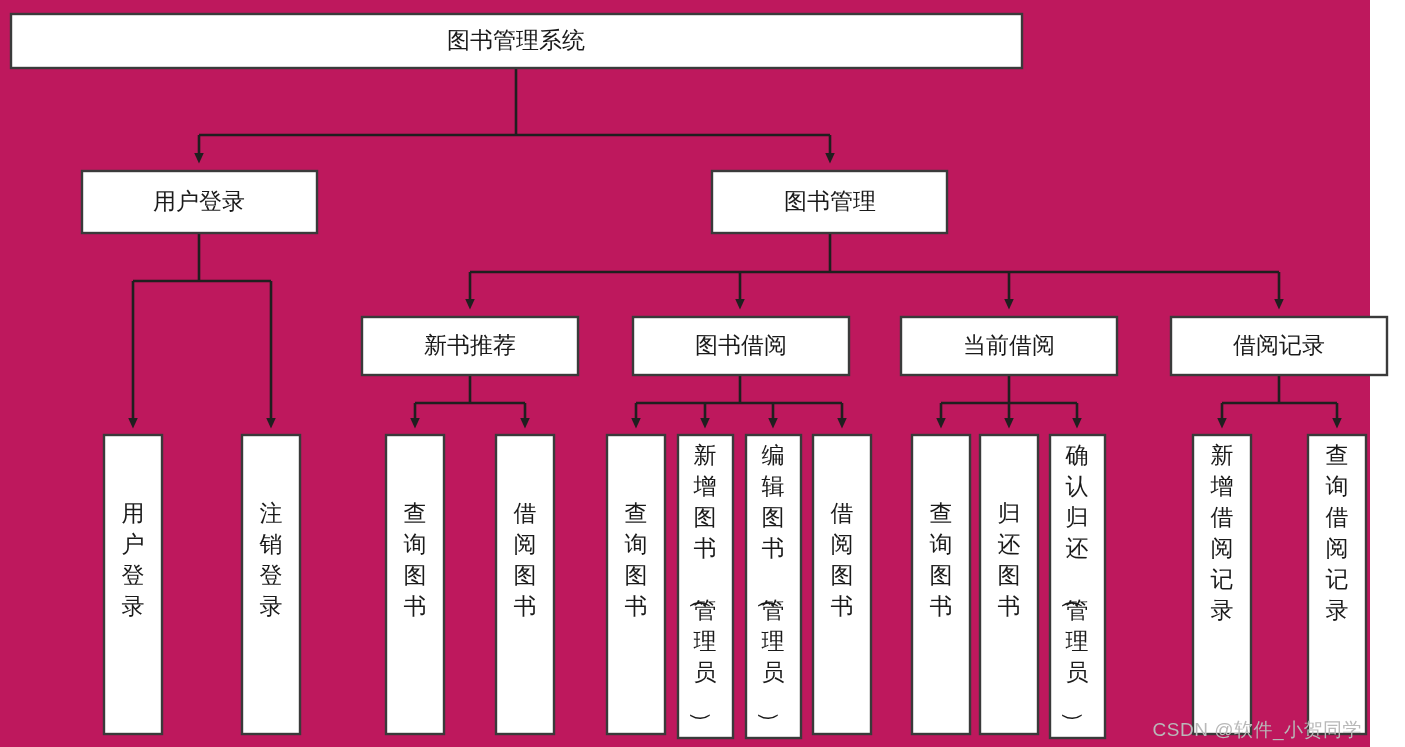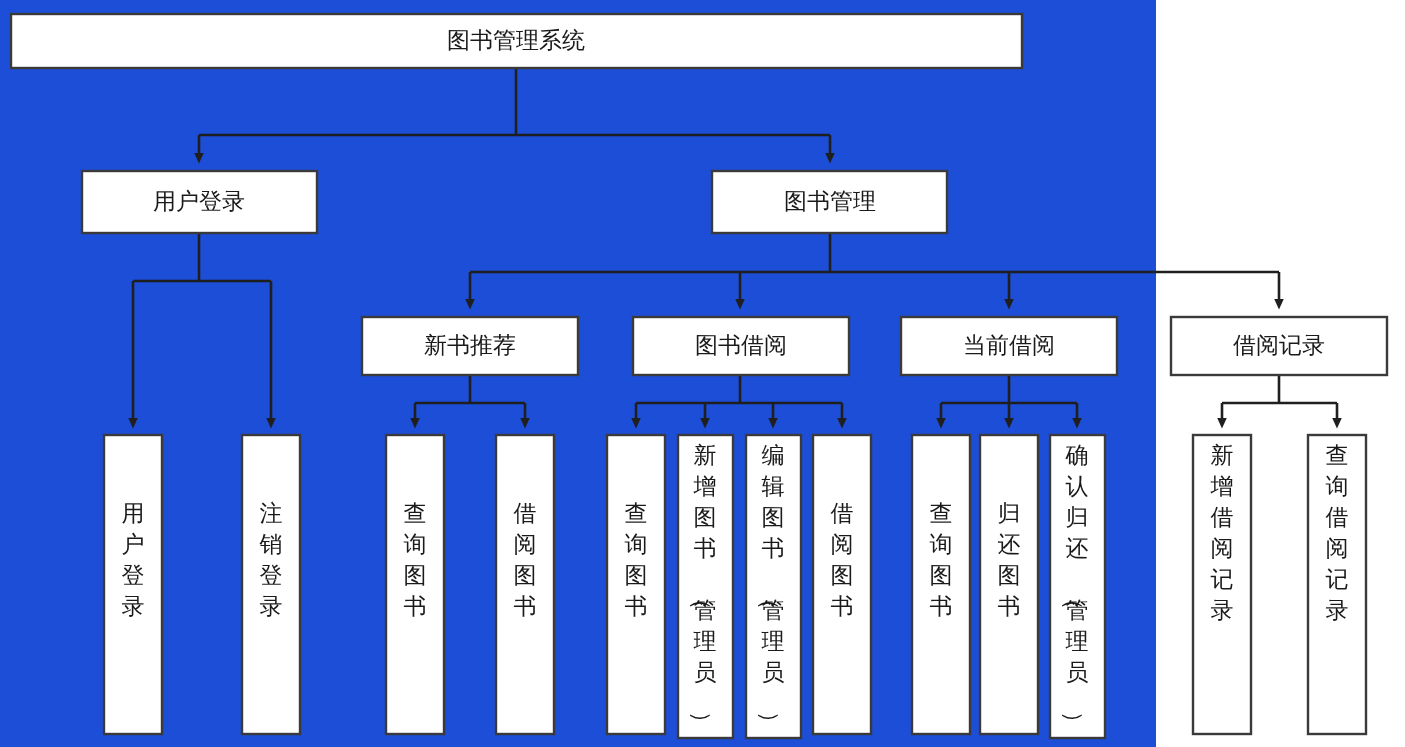--- a/index.html
+++ b/index.html
@@ -8,23 +8,23 @@
     background: #ffffff;
   }
   body {
     width: 1405px;
     height: 747px;
     font-family: "Liberation Sans", sans-serif;
     overflow: hidden;
   }
   #diagram-root {
     position: relative;
-    width: 1156px;
+    width: 1370px;
     height: 747px;
-    background: #1d4ed8;
+    background: #be185d;
   }
   svg#tree-svg {
     position: absolute;
     top: 0;
     left: 0;
     width: 1405px;
     height: 747px;
     display: block;
   }
   .node-box {
@@ -223,14 +223,15 @@
       <text class="leaf-label vtext" x="1222" y="463"><tspan x="1222" y="463">新</tspan><tspan x="1222" y="494">增</tspan><tspan x="1222" y="525">借</tspan><tspan x="1222" y="556">阅</tspan><tspan x="1222" y="587">记</tspan><tspan x="1222" y="618">录</tspan></text>
     </g>
 
     <g>
       <rect class="node-box" x="1308" y="435" width="58" height="299"></rect>
       <text class="leaf-label vtext" x="1337" y="463"><tspan x="1337" y="463">查</tspan><tspan x="1337" y="494">询</tspan><tspan x="1337" y="525">借</tspan><tspan x="1337" y="556">阅</tspan><tspan x="1337" y="587">记</tspan><tspan x="1337" y="618">录</tspan></text>
     </g>
 
   </svg>
 
+  <div class="watermark">CSDN @软件_小贺同学</div>
 
 </div>
 
 </body></html>

